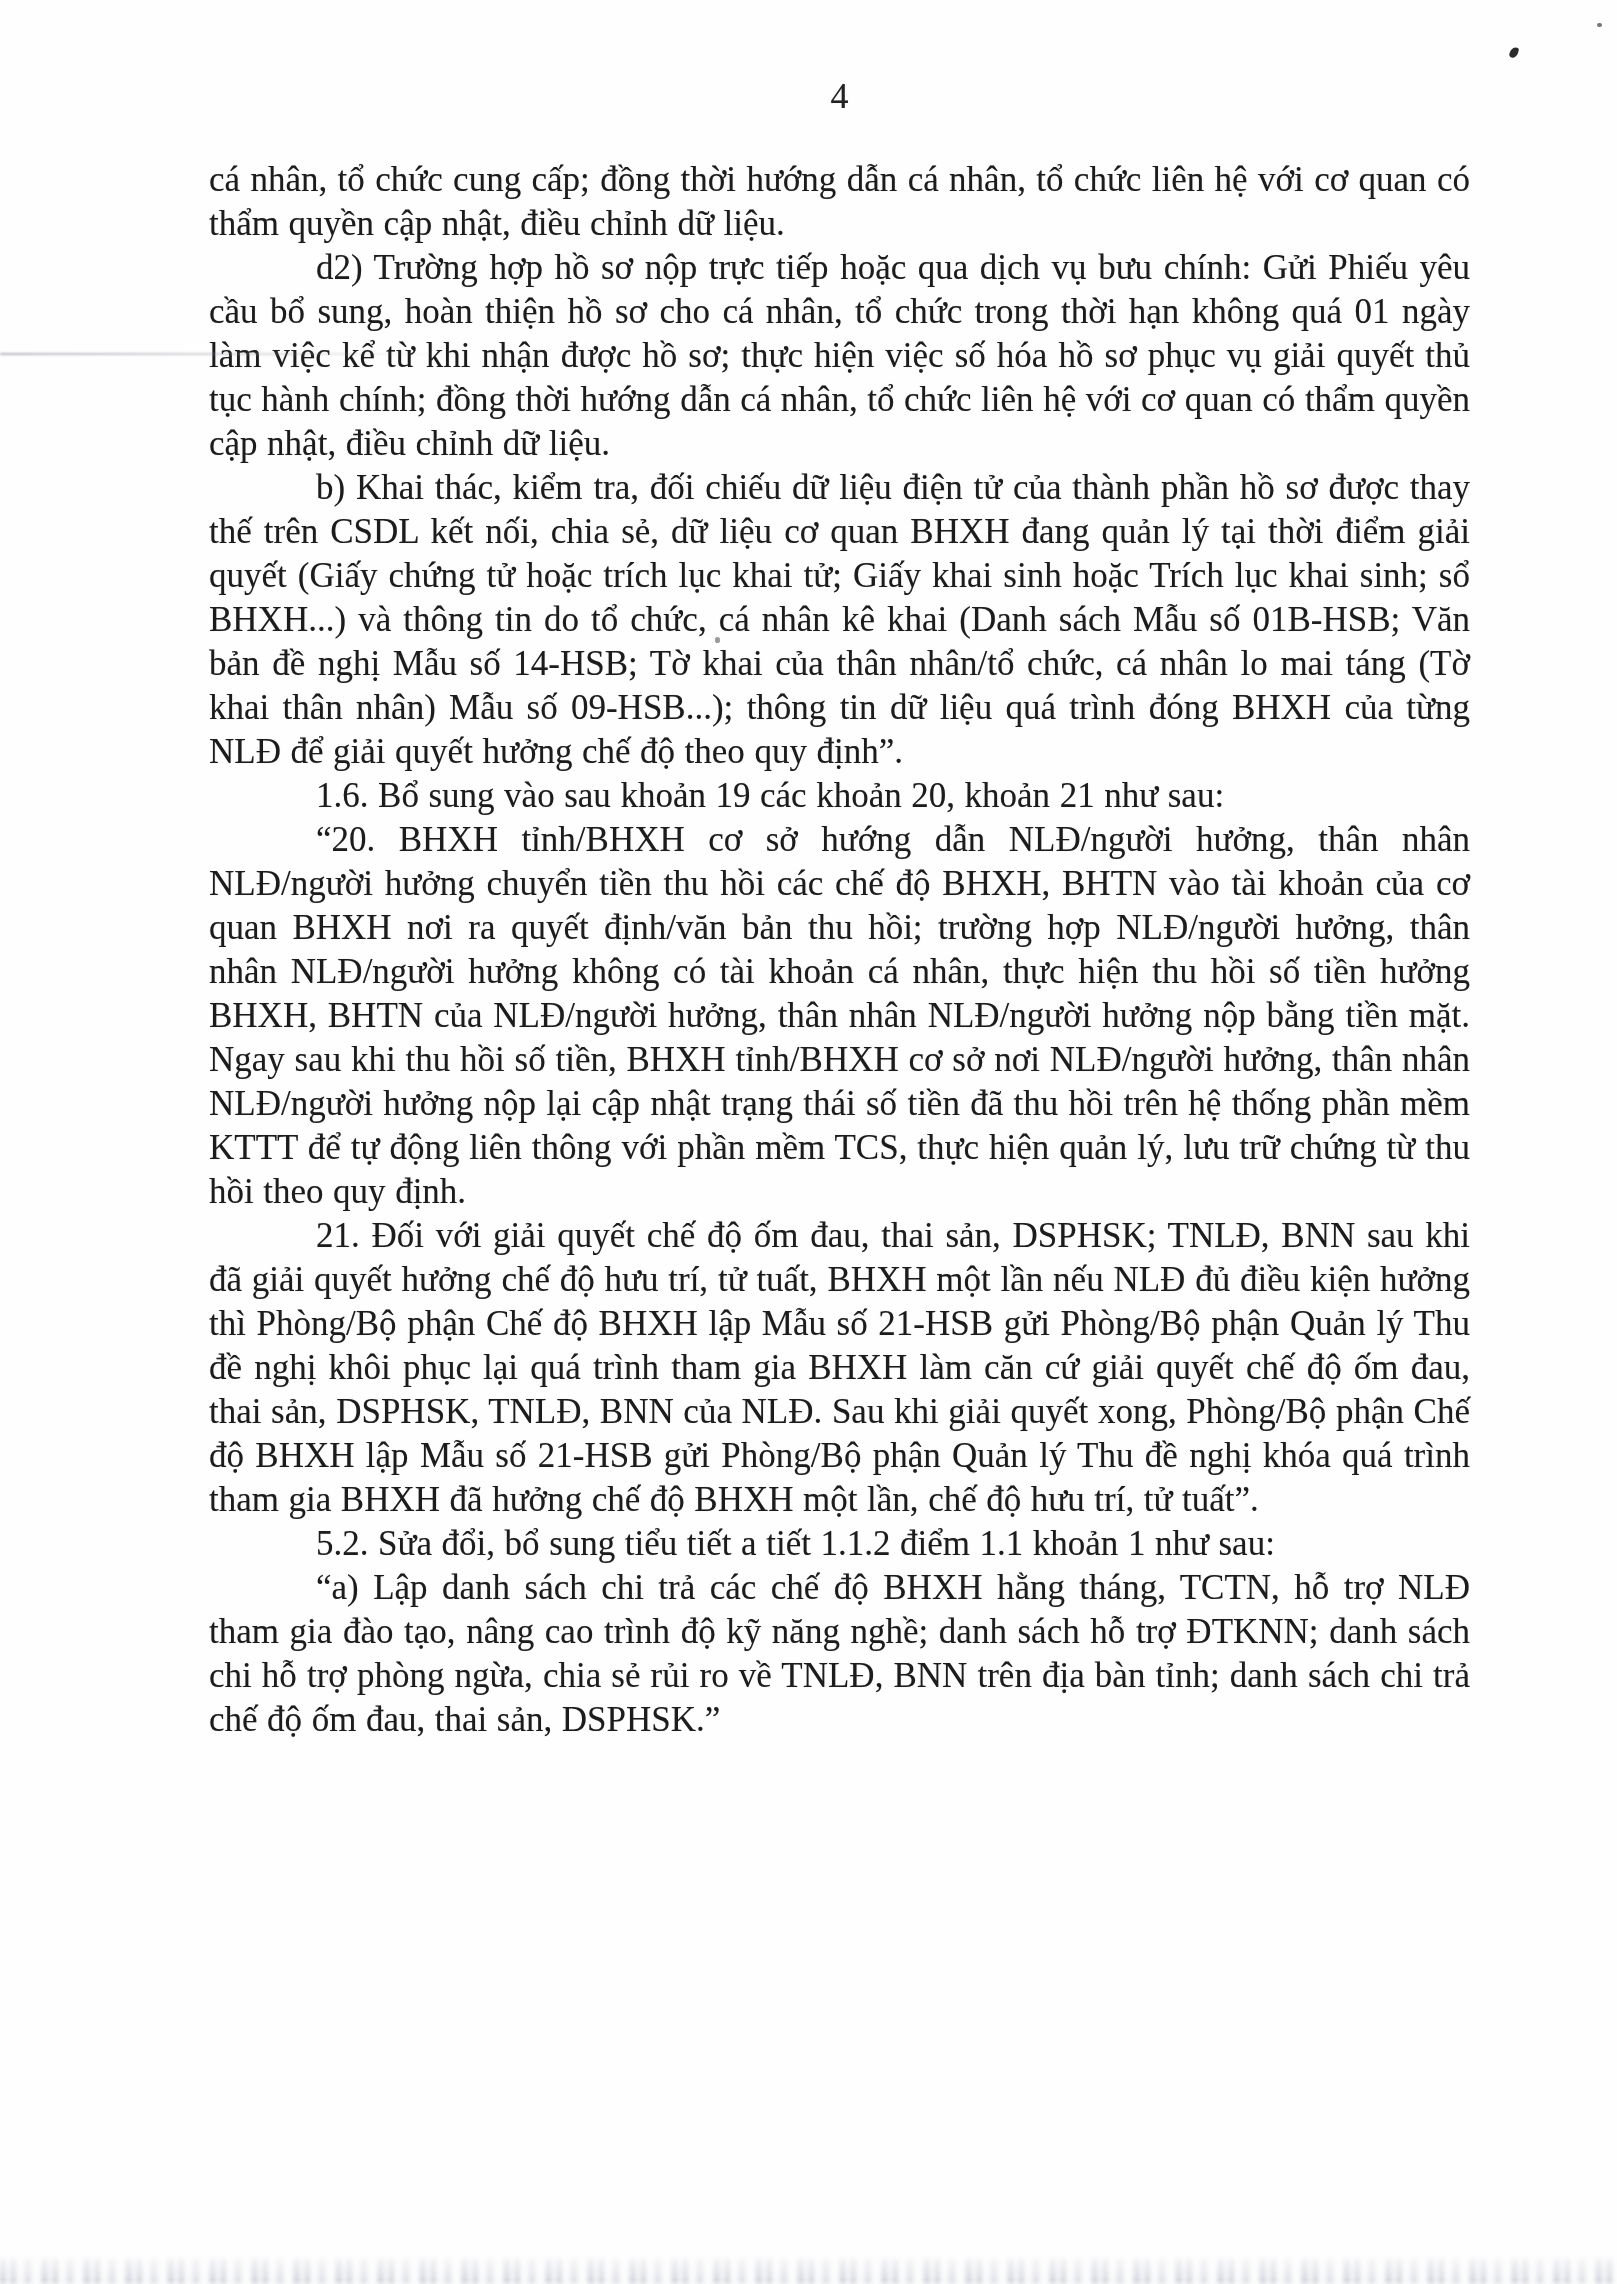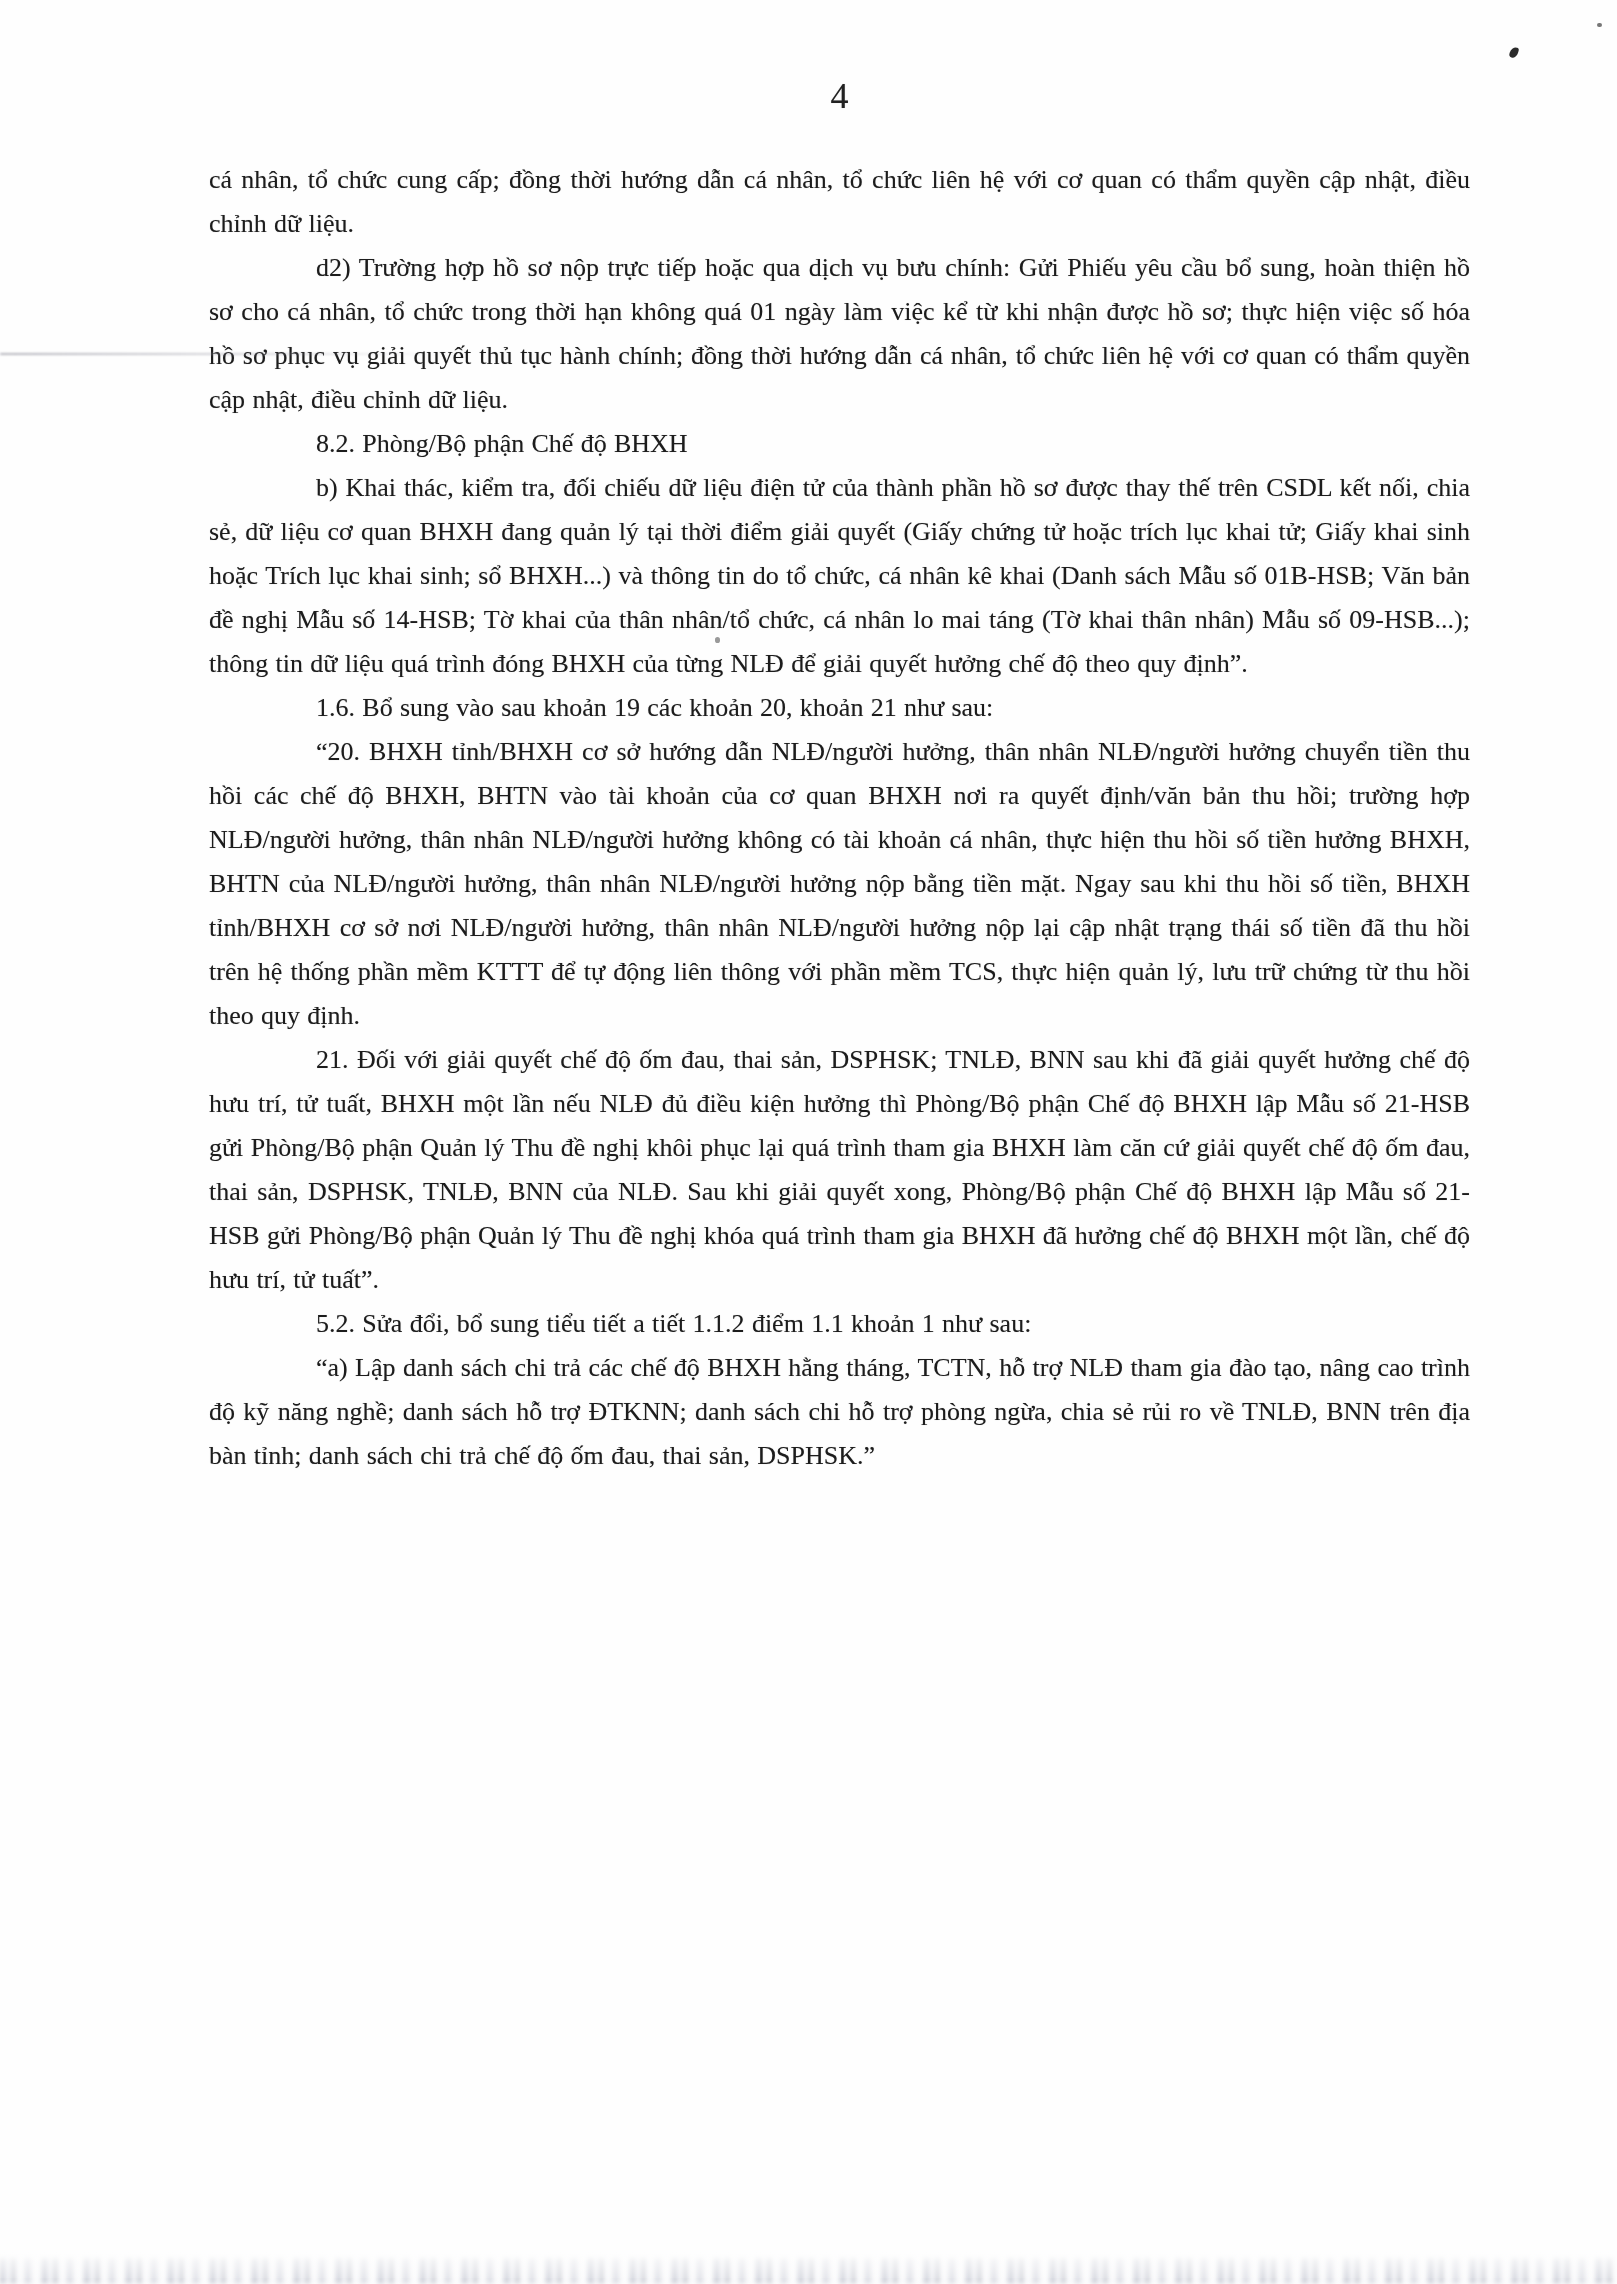--- a/index.html
+++ b/index.html
@@ -25,21 +25,21 @@
     font-size: 36px;
     line-height: 1;
     color: #222;
     text-shadow: 0 0 0.8px rgba(40,40,40,0.35);
   }
   .content {
     position: absolute;
     top: 158px;
     left: 209px;
     width: 1261px;
-    font-size: 26px;
+    font-size: 35px;
     line-height: 44px;
     text-align: justify;
     text-shadow: 0 0 0.8px rgba(40,40,40,0.35);
     word-spacing: 0.8px;
   }
   .para {
     margin: 0;
     padding: 0;
   }
   .indent {
@@ -121,21 +121,20 @@
 </head>
 <body>
 
 <div class="page">
 
   <div class="page-number">4</div>
 
   <div class="content">
     <p class="para">cá nhân, tổ chức cung cấp; đồng thời hướng dẫn cá nhân, tổ chức liên hệ với cơ quan có thẩm quyền cập nhật, điều chỉnh dữ liệu.</p>
     <p class="para indent">d2) Trường hợp hồ sơ nộp trực tiếp hoặc qua dịch vụ bưu chính: Gửi Phiếu yêu cầu bổ sung, hoàn thiện hồ sơ cho cá nhân, tổ chức trong thời hạn không quá 01 ngày làm việc kể từ khi nhận được hồ sơ; thực hiện việc số hóa hồ sơ phục vụ giải quyết thủ tục hành chính; đồng thời hướng dẫn cá nhân, tổ chức liên hệ với cơ quan có thẩm quyền cập nhật, điều chỉnh dữ liệu.</p>
-    <p class="para indent">8.2. Phòng/Bộ phận Chế độ BHXH</p>
     <p class="para indent">b) Khai thác, kiểm tra, đối chiếu dữ liệu điện tử của thành phần hồ sơ được thay thế trên CSDL kết nối, chia sẻ, dữ liệu cơ quan BHXH đang quản lý tại thời điểm giải quyết (Giấy chứng tử hoặc trích lục khai tử; Giấy khai sinh hoặc Trích lục khai sinh; sổ BHXH...) và thông tin do tổ chức, cá nhân kê khai (Danh sách Mẫu số 01B-HSB; Văn bản đề nghị Mẫu số 14-HSB; Tờ khai của thân nhân/tổ chức, cá nhân lo mai táng (Tờ khai thân nhân) Mẫu số 09-HSB...); thông tin dữ liệu quá trình đóng BHXH của từng NLĐ để giải quyết hưởng chế độ theo quy định”.</p>
     <p class="para indent">1.6. Bổ sung vào sau khoản 19 các khoản 20, khoản 21 như sau:</p>
     <p class="para indent">“20. BHXH tỉnh/BHXH cơ sở hướng dẫn NLĐ/người hưởng, thân nhân NLĐ/người hưởng chuyển tiền thu hồi các chế độ BHXH, BHTN vào tài khoản của cơ quan BHXH nơi ra quyết định/văn bản thu hồi; trường hợp NLĐ/người hưởng, thân nhân NLĐ/người hưởng không có tài khoản cá nhân, thực hiện thu hồi số tiền hưởng BHXH, BHTN của NLĐ/người hưởng, thân nhân NLĐ/người hưởng nộp bằng tiền mặt. Ngay sau khi thu hồi số tiền, BHXH tỉnh/BHXH cơ sở nơi NLĐ/người hưởng, thân nhân NLĐ/người hưởng nộp lại cập nhật trạng thái số tiền đã thu hồi trên hệ thống phần mềm KTTT để tự động liên thông với phần mềm TCS, thực hiện quản lý, lưu trữ chứng từ thu hồi theo quy định.</p>
     <p class="para indent">21. Đối với giải quyết chế độ ốm đau, thai sản, DSPHSK; TNLĐ, BNN sau khi đã giải quyết hưởng chế độ hưu trí, tử tuất, BHXH một lần nếu NLĐ đủ điều kiện hưởng thì Phòng/Bộ phận Chế độ BHXH lập Mẫu số 21-HSB gửi Phòng/Bộ phận Quản lý Thu đề nghị khôi phục lại quá trình tham gia BHXH làm căn cứ giải quyết chế độ ốm đau, thai sản, DSPHSK, TNLĐ, BNN của NLĐ. Sau khi giải quyết xong, Phòng/Bộ phận Chế độ BHXH lập Mẫu số 21-HSB gửi Phòng/Bộ phận Quản lý Thu đề nghị khóa quá trình tham gia BHXH đã hưởng chế độ BHXH một lần, chế độ hưu trí, tử tuất”.</p>
     <p class="para indent">5.2. Sửa đổi, bổ sung tiểu tiết a tiết 1.1.2 điểm 1.1 khoản 1 như sau:</p>
     <p class="para indent">“a) Lập danh sách chi trả các chế độ BHXH hằng tháng, TCTN, hỗ trợ NLĐ tham gia đào tạo, nâng cao trình độ kỹ năng nghề; danh sách hỗ trợ ĐTKNN; danh sách chi hỗ trợ phòng ngừa, chia sẻ rủi ro về TNLĐ, BNN trên địa bàn tỉnh; danh sách chi trả chế độ ốm đau, thai sản, DSPHSK.”</p>
   </div>
 
   <div class="scan-line"></div>
   <div class="speck-1"></div>

